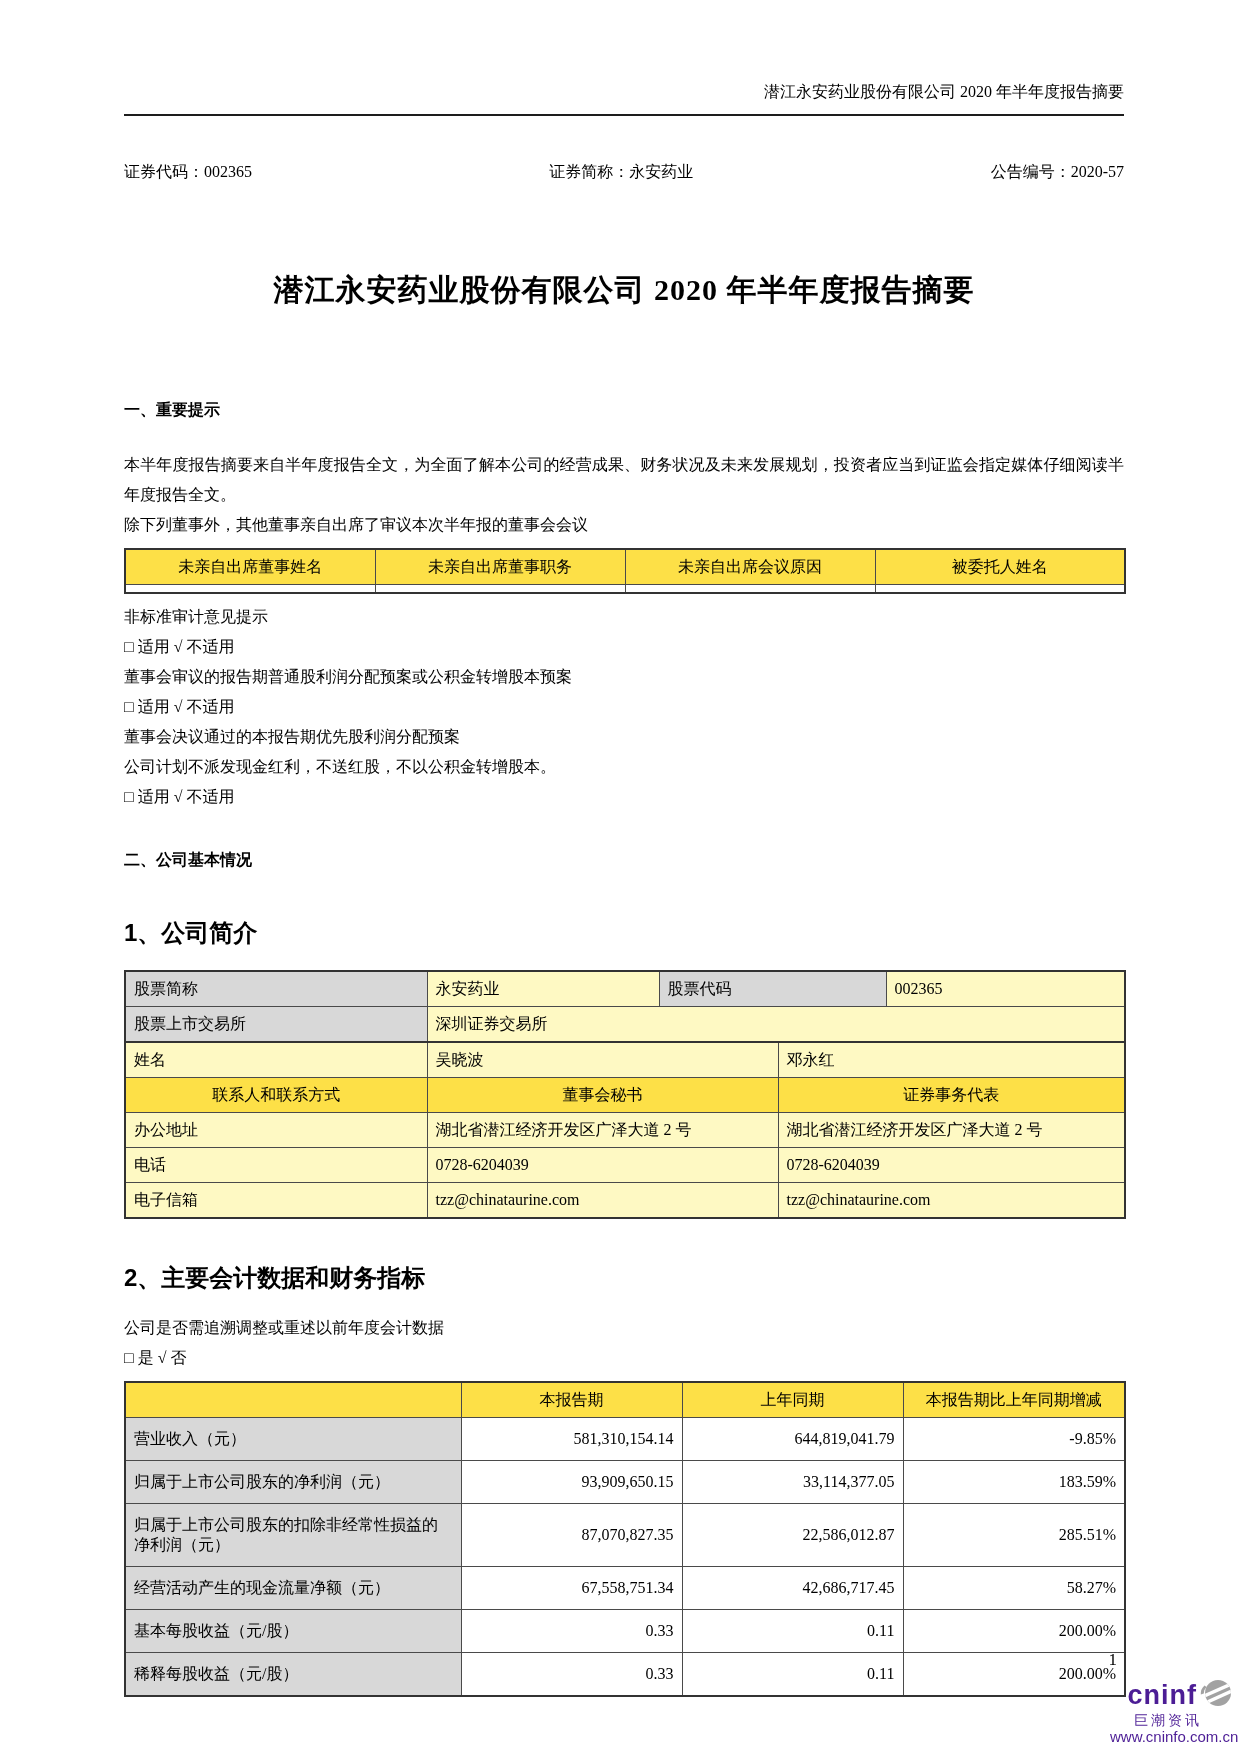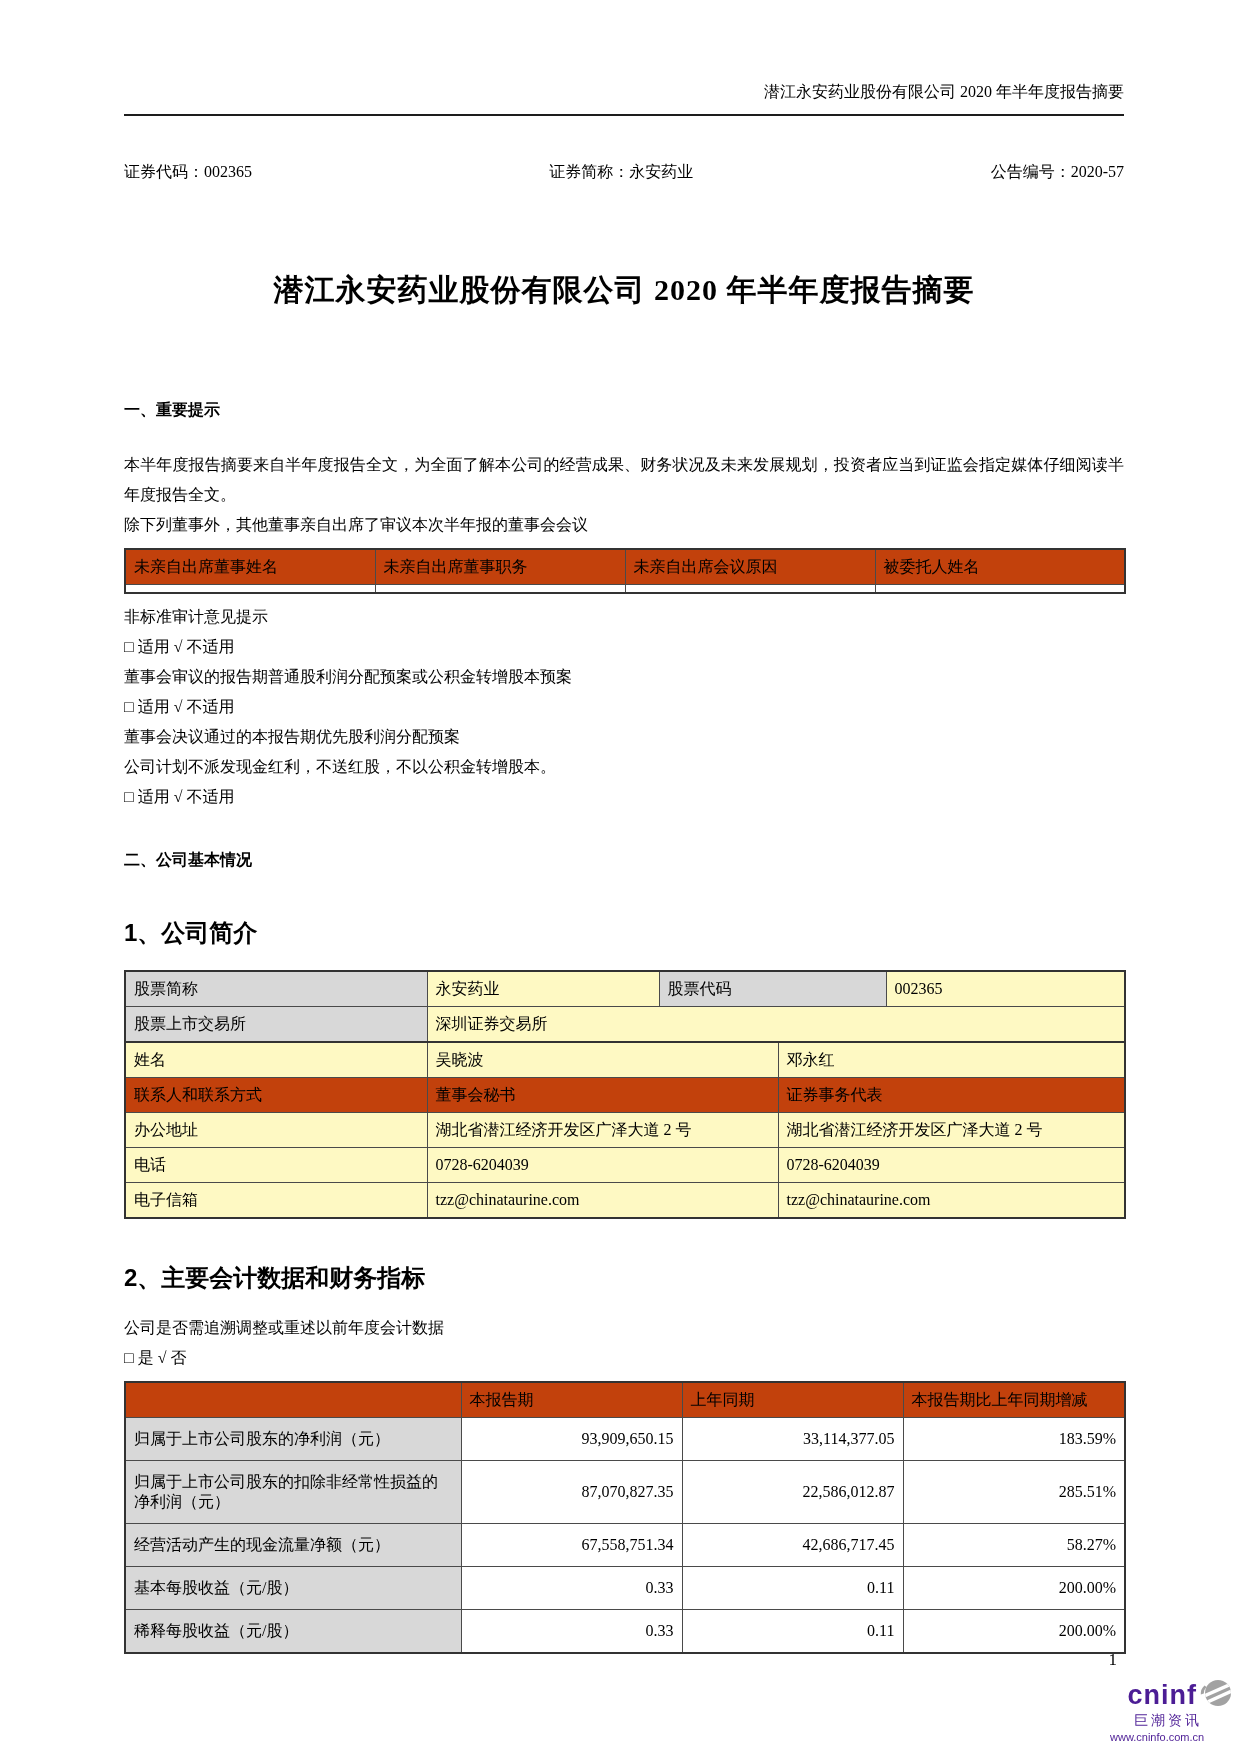--- a/index.html
+++ b/index.html
@@ -45,21 +45,21 @@
   .line { font-size:16px; line-height:30px; }
   .mt8  { margin-top:8px; }
   .mt22 { margin-top:22px; }
 
   
   table { border-collapse:collapse; table-layout:fixed; width:1000px; }
   table, td, th { border:1px solid #4a4a4a; }
   table { border-width:2px; border-color:#333; }
   td, th { font-size:16px; line-height:20px; padding:7px 8px; vertical-align:middle;
            overflow:hidden; font-weight:normal; }
-  .hdr  { background:#c2410c; text-align:left; }
+  .hdr  { background:#fde047; text-align:center; }
   .lbl  { background:#d8d8d8; text-align:left; }
   .val  { background:#fef9c3; text-align:left; }
   .num  { background:#ffffff; text-align:right; }
   .empty-row td { height:7px; padding:0; }
   .tbl-absent { margin-top:8px; }
   .tbl-stack-top { margin-top:24px; }
   .tbl-stack-bottom { margin-top:-2px; }
   .fin-table td { padding:11px 8px; }
   .fin-table .hdr { padding:7px 8px; }
 
@@ -68,21 +68,21 @@
     position:absolute; right:124px; top:1650px; font-size:17px;
   }
   .watermark {
     position:absolute; right:9px; top:1678px; width:122px;
     color:#4c1d95; font-family:"Liberation Sans","DejaVu Sans",sans-serif;
   }
   .wm-brand-row { display:flex; align-items:center; justify-content:flex-end; }
   .wm-brand { font-size:27px; font-weight:bold; letter-spacing:1px; line-height:28px; }
   .wm-icon { margin-left:2px; }
   .wm-cn { font-size:14px; letter-spacing:3px; text-align:center; line-height:16px; margin-right:6px; }
-  .wm-url { font-size:11px; line-height:18px; white-space:nowrap; text-align:left; }
+  .wm-url { font-size:15px; line-height:18px; white-space:nowrap; text-align:left; }
 </style>
 </head>
 <body>
 
 <div class="page">
   <div class="content">
 
     <div class="running-header">潜江永安药业股份有限公司 2020 年半年度报告摘要</div>
 
     <div class="meta-row">
@@ -198,20 +198,26 @@
           <col style="width:221px">
           <col style="width:221px">
           <col style="width:222px">
         </colgroup>
       <tbody>
           <tr>
         <th class="hdr"></th>
         <th class="hdr">本报告期</th>
         <th class="hdr">上年同期</th>
         <th class="hdr">本报告期比上年同期增减</th>
+      </tr>
+      <tr>
+        <td class="lbl">营业收入（元）</td>
+        <td class="num">581,310,154.14</td>
+        <td class="num">644,819,041.79</td>
+        <td class="num">-9.85%</td>
       </tr>
       <tr>
         <td class="lbl">归属于上市公司股东的净利润（元）</td>
         <td class="num">93,909,650.15</td>
         <td class="num">33,114,377.05</td>
         <td class="num">183.59%</td>
       </tr>
       <tr>
         <td class="lbl">归属于上市公司股东的扣除非经常性损益的净利润（元）</td>
         <td class="num">87,070,827.35</td>

